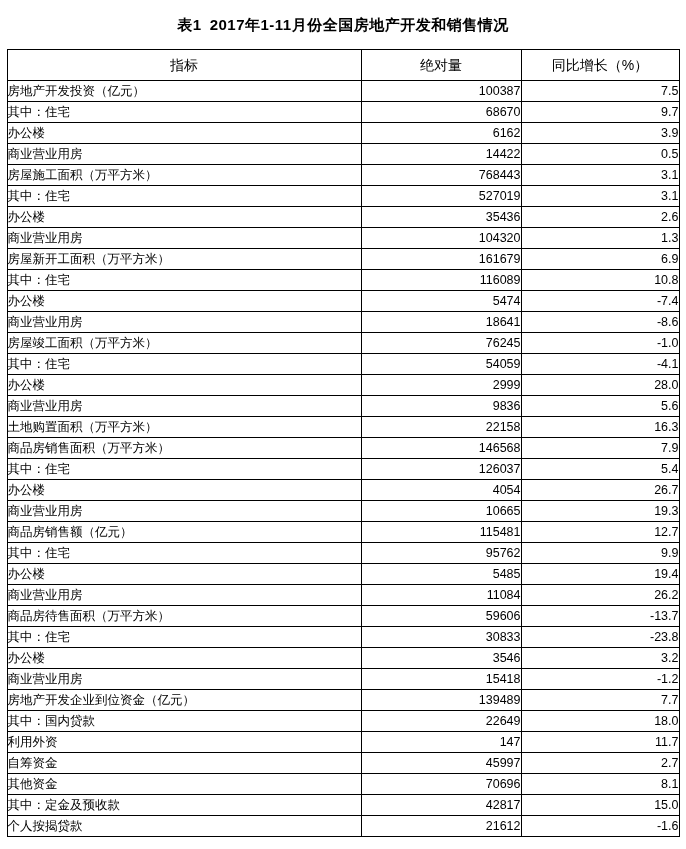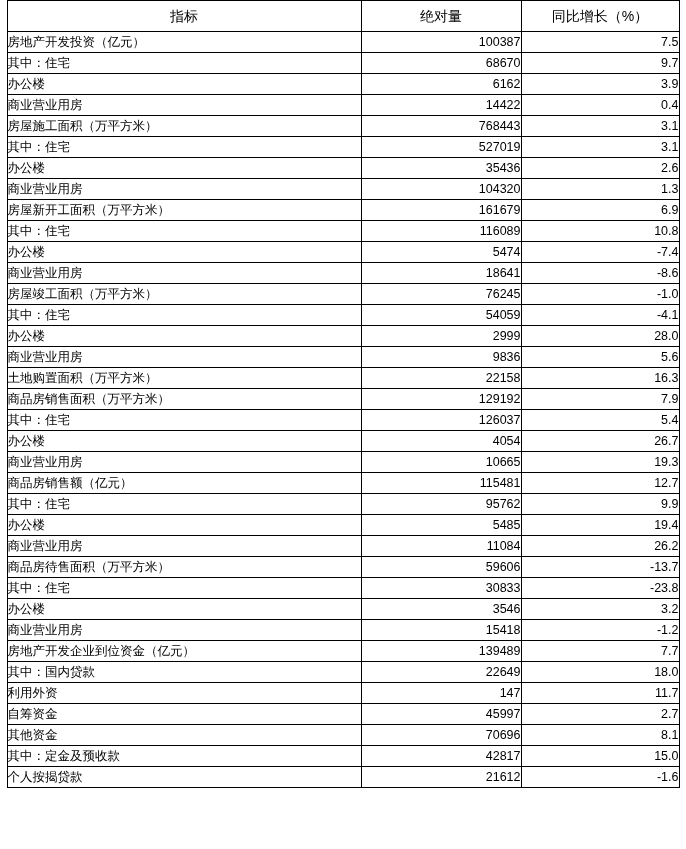--- a/index.html
+++ b/index.html
@@ -66,20 +66,23 @@
   .lv0 { padding-left: 14px; }
   .lv1 { padding-left: 34px; }
   .lv2 { padding-left: 68px; }
   .lv3 { padding-left: 88px; margin-left: 15px; }
 </style>
 </head>
 <body>
 
 <div class="page">
 
+  <div class="title">
+    <span class="t-num">表1</span><span>2017年1-11月份全国房地产开发和销售情况</span>
+  </div>
 
   <table class="stat">
     <colgroup>
       <col class="c-ind">
       <col class="c-abs">
       <col class="c-yoy">
     </colgroup>
     <thead>
       <tr>
         <th>指标</th>
@@ -99,21 +102,21 @@
           <td class="yoy">9.7</td>
         </tr>
         <tr>
           <td class="ind lv2">办公楼</td>
           <td class="abs">6162</td>
           <td class="yoy">3.9</td>
         </tr>
         <tr>
           <td class="ind lv2">商业营业用房</td>
           <td class="abs">14422</td>
-          <td class="yoy">0.4</td>
+          <td class="yoy">0.5</td>
         </tr>
         <tr>
           <td class="ind lv0">房屋施工面积（万平方米）</td>
           <td class="abs">768443</td>
           <td class="yoy">3.1</td>
         </tr>
         <tr>
           <td class="ind lv1">其中：住宅</td>
           <td class="abs">527019</td>
           <td class="yoy">3.1</td>
@@ -168,21 +171,21 @@
           <td class="abs">9836</td>
           <td class="yoy">5.6</td>
         </tr>
         <tr>
           <td class="ind lv0">土地购置面积（万平方米）</td>
           <td class="abs">22158</td>
           <td class="yoy">16.3</td>
         </tr>
         <tr>
           <td class="ind lv0">商品房销售面积（万平方米）</td>
-          <td class="abs">129192</td>
+          <td class="abs">146568</td>
           <td class="yoy">7.9</td>
         </tr>
         <tr>
           <td class="ind lv1">其中：住宅</td>
           <td class="abs">126037</td>
           <td class="yoy">5.4</td>
         </tr>
         <tr>
           <td class="ind lv2">办公楼</td>
           <td class="abs">4054</td>

